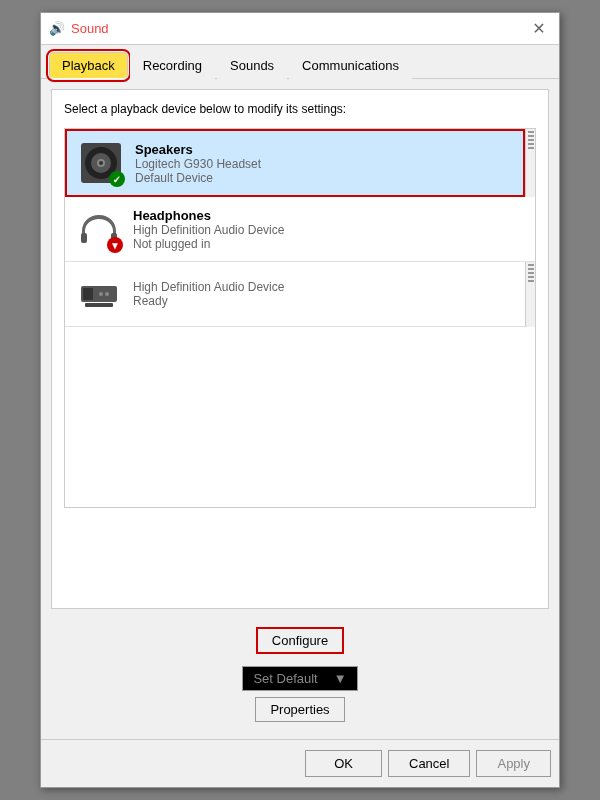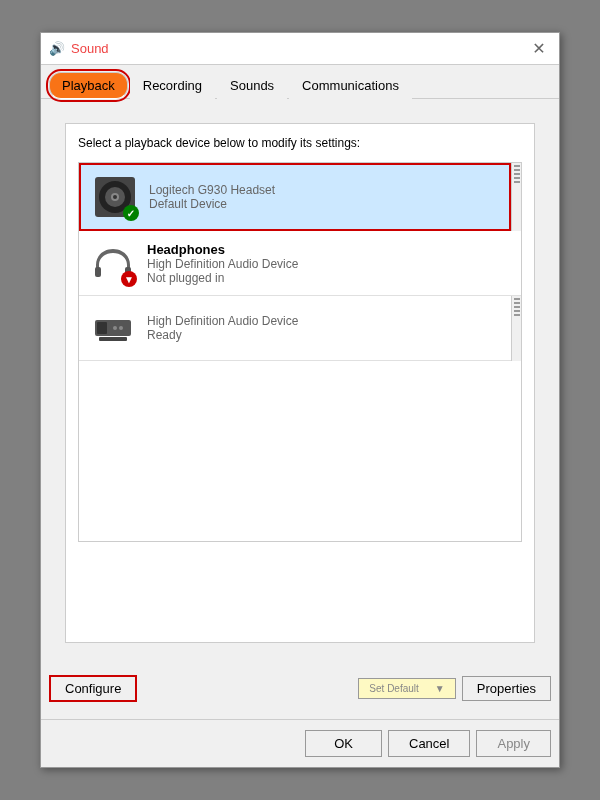--- a/index.html
+++ b/index.html
@@ -67,31 +67,31 @@
       cursor: pointer;
       border: 1px solid transparent;
       border-bottom: none;
       font-size: 13px;
       background: #f0f0f0;
       color: #000;
       position: relative;
       bottom: -1px;
     }
     .tab.active {
-      background: #f97316;
+      background: #fde047;
       border: 1px solid #ccc;
       border-bottom: 1px solid #fff;
       outline: 2px solid #cc0000;
       outline-offset: 1px;
-      border-radius: 12px;
+      border-radius: 5px;
       font-weight: normal;
     }
     .content {
       background: #fff;
-      margin: 24px;
+      margin: 10px;
       border: 1px solid #ccc;
       padding: 12px;
       min-height: 520px;
     }
     .instruction-text {
       font-size: 12px;
       color: #000;
       margin-bottom: 12px;
     }
     .device-list {
@@ -184,34 +184,35 @@
       align-items: center;
       justify-content: center;
       color: white;
       font-size: 10px;
     }
     .bottom-buttons {
       display: flex;
       gap: 6px;
       padding: 8px 8px 17px 8px;
       align-items: center;
+      flex-direction: column;
     }
     .btn-configure {
       padding: 4px 14px;
       font-size: 13px;
       background: #f0f0f0;
       border: 2px solid #cc0000;
       cursor: pointer;
       color: #000;
     }
     .spacer { flex: 1; }
     .btn-set-default {
       padding: 4px 10px;
-      font-size: 10px;
-      background: #fef9c3;
+      font-size: 13px;
+      background: #000000;
       border: 1px solid #999;
       cursor: pointer;
       color: #888;
       display: flex;
       align-items: center;
       gap: 16px;
     }
     .btn-properties {
       padding: 4px 14px;
       font-size: 13px;
@@ -343,20 +344,21 @@
               <svg width="44" height="44" viewBox="0 0 44 44">
                 <rect x="2" y="2" width="40" height="40" rx="3" fill="#444"></rect>
                 <circle cx="22" cy="22" r="16" fill="#222"></circle>
                 <circle cx="22" cy="22" r="10" fill="#555"></circle>
                 <circle cx="22" cy="22" r="4" fill="#888"></circle>
                 <circle cx="22" cy="22" r="2" fill="#333"></circle>
               </svg>
               <div class="badge-check">✓</div>
             </div>
             <div class="device-info">
+              <div class="device-name">Speakers</div>
               <div class="device-sub">Logitech G930 Headset</div>
               <div class="device-sub">Default Device</div>
             </div>
           </div>
           <div class="scrollbar-hint">
             <div class="scroll-line"></div>
             <div class="scroll-line"></div>
             <div class="scroll-line"></div>
             <div class="scroll-line"></div>
             <div class="scroll-line"></div>

